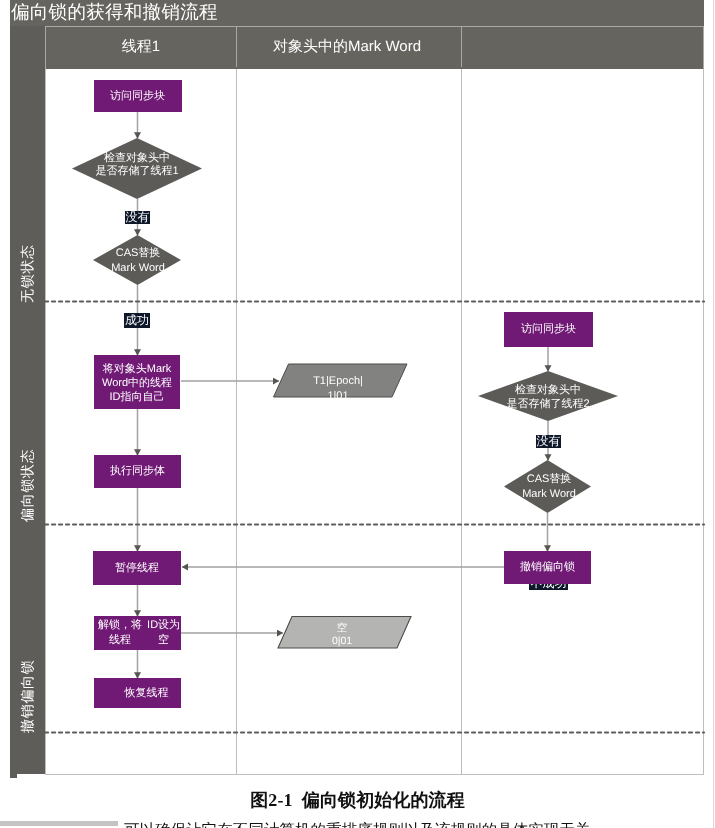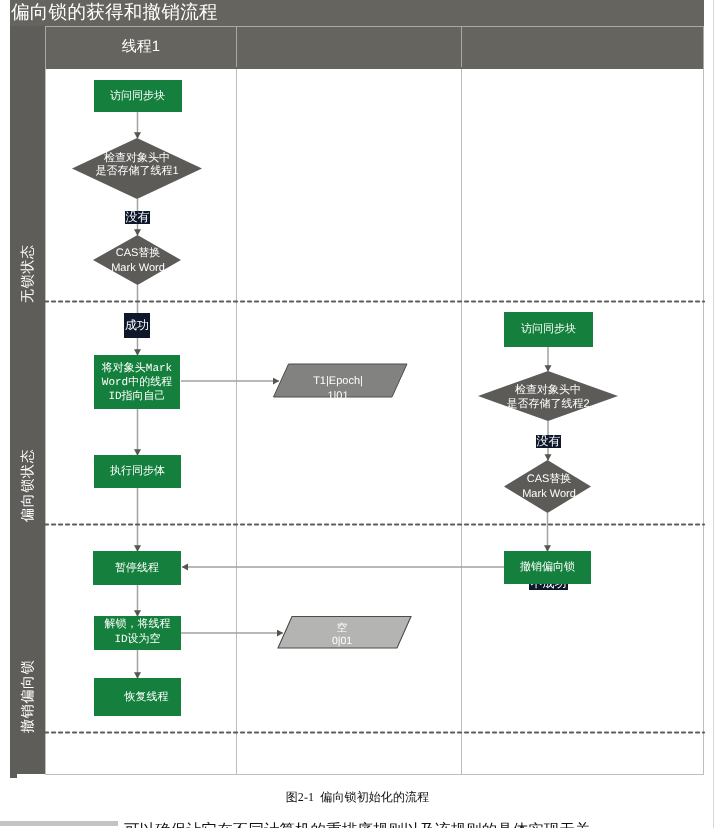--- a/index.html
+++ b/index.html
@@ -22,25 +22,25 @@
   .thsep{position:absolute;top:0;width:1px;height:40px;background:#aaa8a4;}
 
   .body{position:absolute;left:45px;top:69px;width:659px;height:706px;background:#fff;
         border-left:1px solid #bdbdbd;border-right:1px solid #bdbdbd;border-bottom:1px solid #bdbdbd;box-sizing:border-box;}
   .vsep{position:absolute;width:1px;background:#bdbdbd;}
 
   svg.layer{position:absolute;left:0;top:0;width:715px;height:828px;pointer-events:none;}
 
   .node{position:absolute;box-sizing:border-box;display:flex;align-items:center;justify-content:center;
         color:#ffffff;text-align:center;}
-  .rect{background:#15803d;font-family:Liberation Mono, monospace;}
+  .rect{background:#701a75;}
   .lbl{position:absolute;background:#0f172a;color:#fff;font-size:12px;line-height:13px;
        display:flex;align-items:center;justify-content:center;white-space:nowrap;letter-spacing:0;}
 
-  .caption{position:absolute;width:715px;text-align:center;font-family:"Liberation Serif",serif;font-size:12px;color:#111;letter-spacing:0.1px;white-space:pre;}
+  .caption{position:absolute;width:715px;text-align:center;font-family:"Liberation Serif",serif;font-size:18px;color:#111;letter-spacing:0.1px;white-space:pre;font-weight:bold;}
   .bottomtext{position:absolute;left:124px;width:580px;font-family:"Liberation Serif",serif;font-size:15.5px;color:#111;
               overflow:hidden;white-space:nowrap;letter-spacing:0.05px;}
   .bottombar{position:absolute;left:0;top:821px;width:118px;height:5px;background:#c4c4c4;}
 </style>
 </head>
 <body>
 
 <div id="page">
   <div class="fig">
     <div class="title-band"></div>
@@ -48,20 +48,21 @@
 
     <div class="sidebar"></div>
     <div class="sidebar-tab"></div>
     <div class="vlabel" style="left:20px;top:303px;">无锁状态</div>
     <div class="vlabel" style="left:20px;top:522px;">偏向锁状态</div>
     <div class="vlabel" style="left:20px;top:733px;">撤销偏向锁</div>
 
     <div class="thead">
       <div class="thcell" style="left:0;width:190px;">线程1</div>
       <div class="thsep" style="left:190px;"></div>
+      <div class="thcell" style="left:189px;width:224px;">对象头中的Mark Word</div>
       <div class="thsep" style="left:415px;"></div>
     </div>
 
     <div class="body">
       <div class="vsep" style="left:190px;top:0;height:705px;"></div>
       <div class="vsep" style="left:415px;top:0;height:705px;"></div>
     </div>
 
     <svg class="layer" viewBox="0 0 715 828">
       <defs>
@@ -104,33 +105,33 @@
     <div class="node rect" style="left:93.5px;top:80px;width:88px;height:32px;font-size:11px;">访问同步块</div>
     <div class="node" style="left:72px;top:145px;width:130px;height:40px;font-size:11px;line-height:13.5px;flex-direction:column;">
       <span>检查对象头中</span>
       <span>是否存储了线程1</span>
     </div>
     <div class="lbl" style="left:125px;top:211px;width:25px;height:13px;">没有</div>
     <div class="node" style="left:100px;top:244px;width:76px;height:34px;font-size:11px;line-height:15px;flex-direction:column;">
       <span>CAS替换</span>
       <span>Mark Word</span>
     </div>
-    <div class="lbl" style="left:124px;top:313px;width:26px;height:25px;">成功</div>
+    <div class="lbl" style="left:124px;top:313px;width:26px;height:15px;">成功</div>
     <div class="node rect" style="left:94px;top:355px;width:86px;height:54px;font-size:11px;line-height:14px;padding-top:2px;box-sizing:border-box;flex-direction:column;">
       <span>将对象头Mark</span>
       <span>Word中的线程</span>
       <span>ID指向自己</span>
     </div>
     <div class="node rect" style="left:94px;top:455px;width:87px;height:33px;font-size:11px;">执行同步体</div>
     <div class="node rect" style="left:93px;top:551px;width:88px;height:34px;font-size:11px;">暂停线程</div>
-    <div class="node rect" style="left:94px;top:616px;width:87px;height:34px;font-size:11px;line-height:15px;flex-direction:column;">
+    <div class="node rect" style="left:94px;top:616px;width:87px;height:34px;font-size:11px;line-height:15px;flex-direction:row;">
       <span>解锁，将线程</span>
       <span>ID设为空</span>
     </div>
-    <div class="node rect" style="left:94px;top:678px;width:87px;height:38px;font-size:11px;padding-left:18px;">恢复线程</div>
+    <div class="node rect" style="left:94px;top:678px;width:87px;height:30px;font-size:11px;padding-left:18px;">恢复线程</div>
 
     <div class="node" style="left:271px;top:364px;width:134px;height:33px;font-size:11px;line-height:15px;padding-top:16px;box-sizing:border-box;flex-direction:column;">
       <span>T1|Epoch|</span>
       <span>1|01</span>
     </div>
     <div class="node" style="left:276px;top:616px;width:132px;height:32px;font-size:10.5px;line-height:12.5px;padding-top:5px;box-sizing:border-box;flex-direction:column;">
       <span>空</span>
       <span>0|01</span>
     </div>
 

